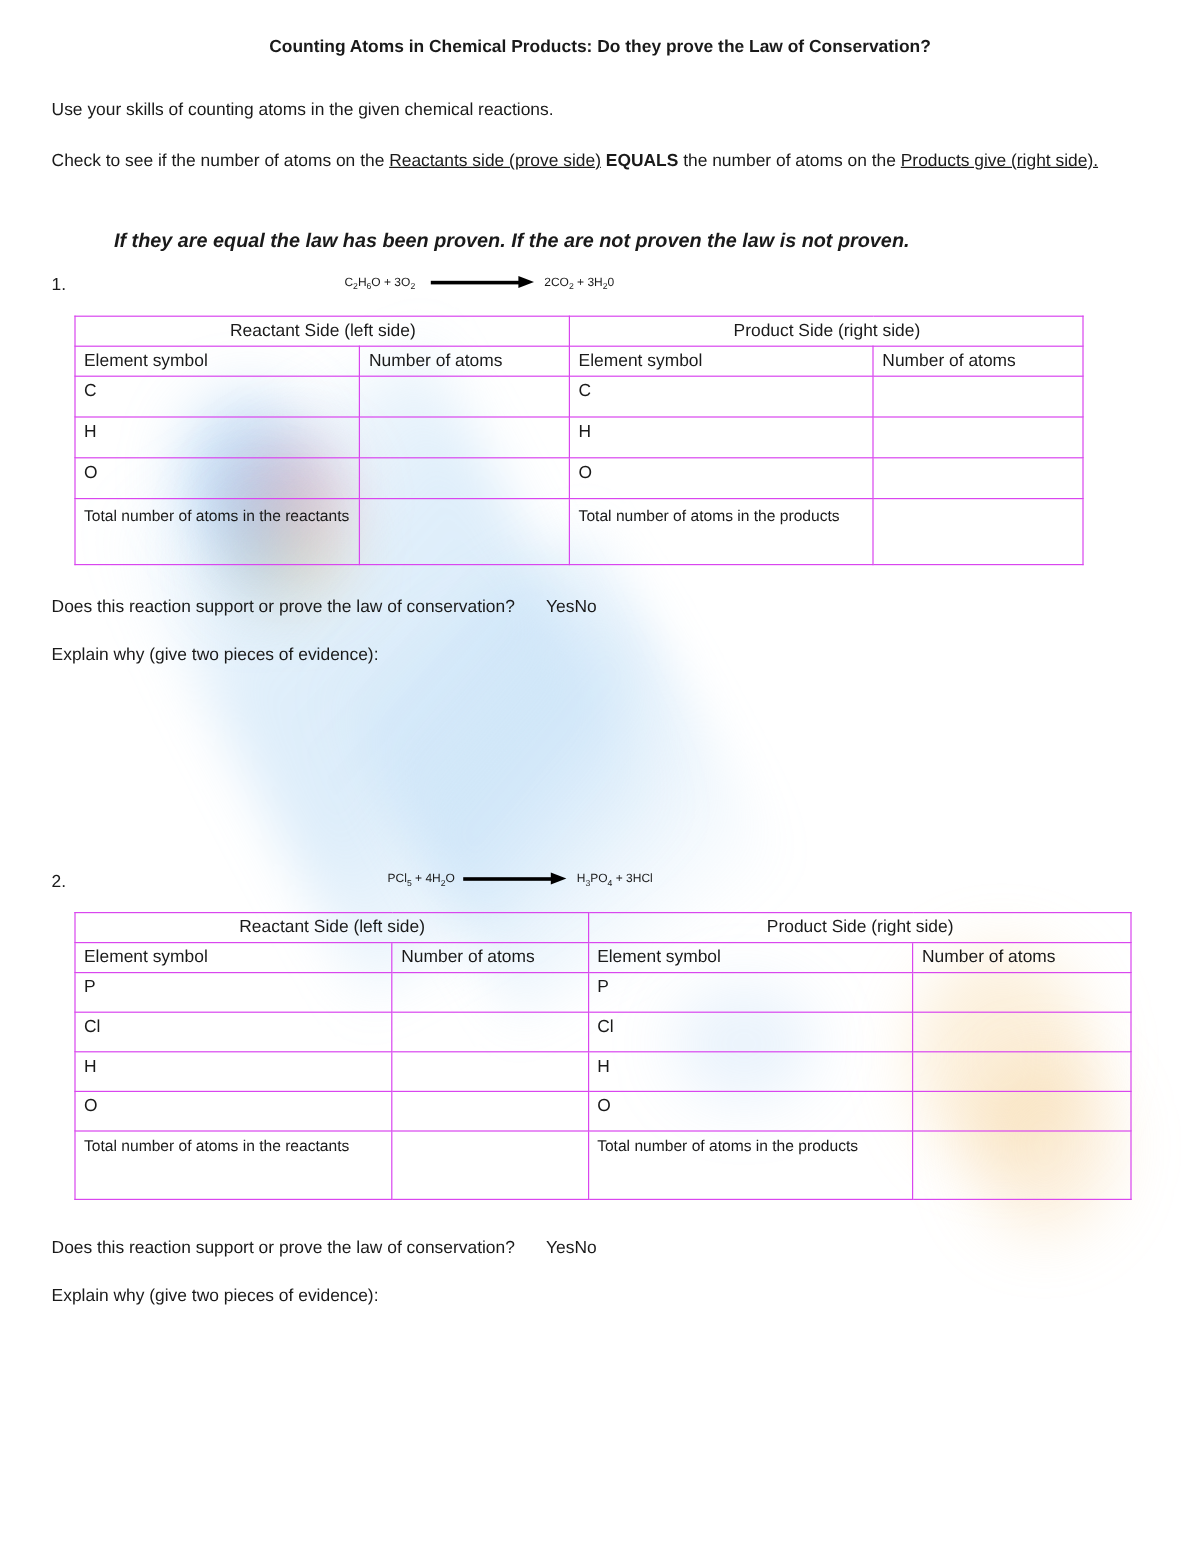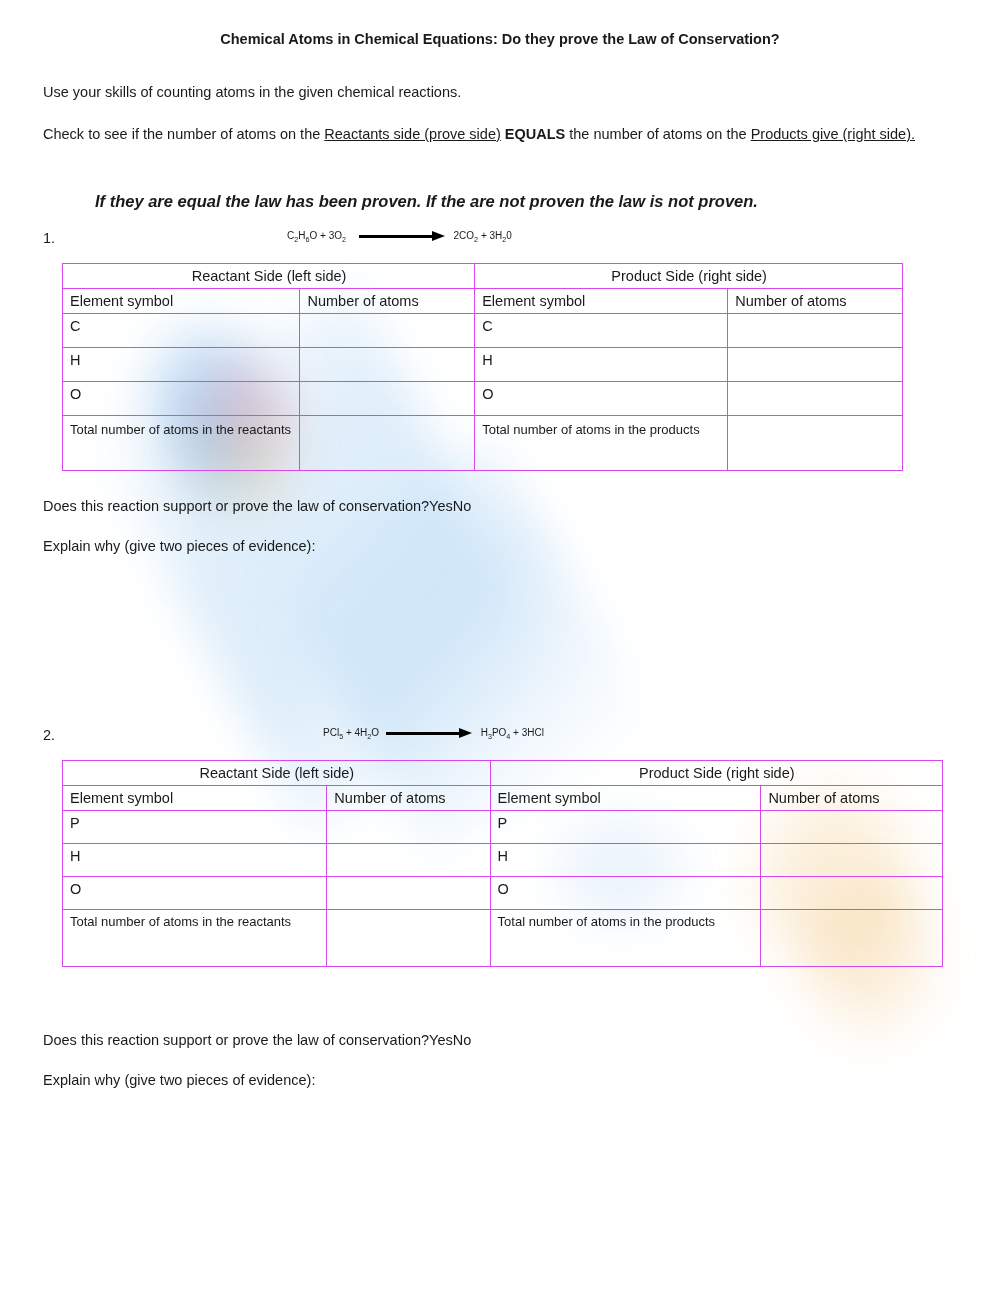--- a/index.html
+++ b/index.html
@@ -168,41 +168,41 @@
   #table-eq2 tr.r-elem td { height: 24px; }
   #table-eq2 tr.r-total td { height: 48px; }
 
   
   .q-line {
     position: absolute;
     left: 43px;
     font-size: 14.5px;
     white-space: nowrap;
   }
-  .q-yes { }
+  .q-yes { margin-left: 26px; }
   .q-no  { }
 </style>
 </head>
 <body>
 
 <div class="watermark-layer">
   <div class="wm-blob" style="left:152px; top:330px; width:110px; height:130px; background:rgba(120,180,235,0.40);"></div>
   <div class="wm-blob" style="left:200px; top:370px; width:90px; height:95px; background:rgba(240,140,155,0.42);"></div>
   <div class="wm-blob" style="left:196px; top:425px; width:95px; height:80px; background:rgba(246,206,130,0.40);"></div>
   <div class="wm-blob" style="left:176px; top:400px; width:70px; height:110px; background:rgba(120,180,235,0.30);"></div>
   <div class="wm-diag"></div>
   <div class="wm-diag2"></div>
   <div class="wm-blob" style="left:760px; top:790px; width:150px; height:180px; background:rgba(244,205,140,0.30);"></div>
   <div class="wm-blob" style="left:810px; top:880px; width:120px; height:150px; background:rgba(244,198,128,0.26);"></div>
   <div class="wm-blob" style="left:560px; top:820px; width:120px; height:100px; background:rgba(140,190,238,0.18);"></div>
 </div>
 
 <div class="page">
 
-  <h1 class="doc-title">Chemical Atoms in Chemical Equations: Do they prove the Law of Conservation?</h1>
+  <h1 class="doc-title">Counting Atoms in Chemical Products: Do they prove the Law of Conservation?</h1>
 
   <p class="para p-intro">Use your skills of counting atoms in the given chemical reactions.</p>
 
   <p class="para p-check"><span>Check to see if the number of atoms on the </span><span class="u">Reactants side (prove side)</span><span class="b"> EQUALS </span><span>the number of atoms on the </span><span class="u">Products give (right side).</span></p>
 
   <p class="para p-emph">If they are equal the law has been proven.  If the are not proven the law is not proven.</p>
 
   <div class="eq-row" style="top:230px;">
     <span class="eq-num">1.</span>
     <span class="eq-body" style="left:244px;">
@@ -276,20 +276,26 @@
         <td class="col-c">Element symbol</td>
         <td class="col-d">Number of atoms</td>
       </tr>
       <tr class="r-elem">
         <td class="col-a">P</td>
         <td class="col-b"></td>
         <td class="col-c">P</td>
         <td class="col-d"></td>
       </tr>
       <tr class="r-elem">
+        <td class="col-a">Cl</td>
+        <td class="col-b"></td>
+        <td class="col-c">Cl</td>
+        <td class="col-d"></td>
+      </tr>
+      <tr class="r-elem">
         <td class="col-a thick-top">H</td>
         <td class="col-b thick-top"></td>
         <td class="col-c thick-top">H</td>
         <td class="col-d thick-top"></td>
       </tr>
       <tr class="r-elem">
         <td class="col-a">O</td>
         <td class="col-b"></td>
         <td class="col-c">O</td>
         <td class="col-d"></td>

